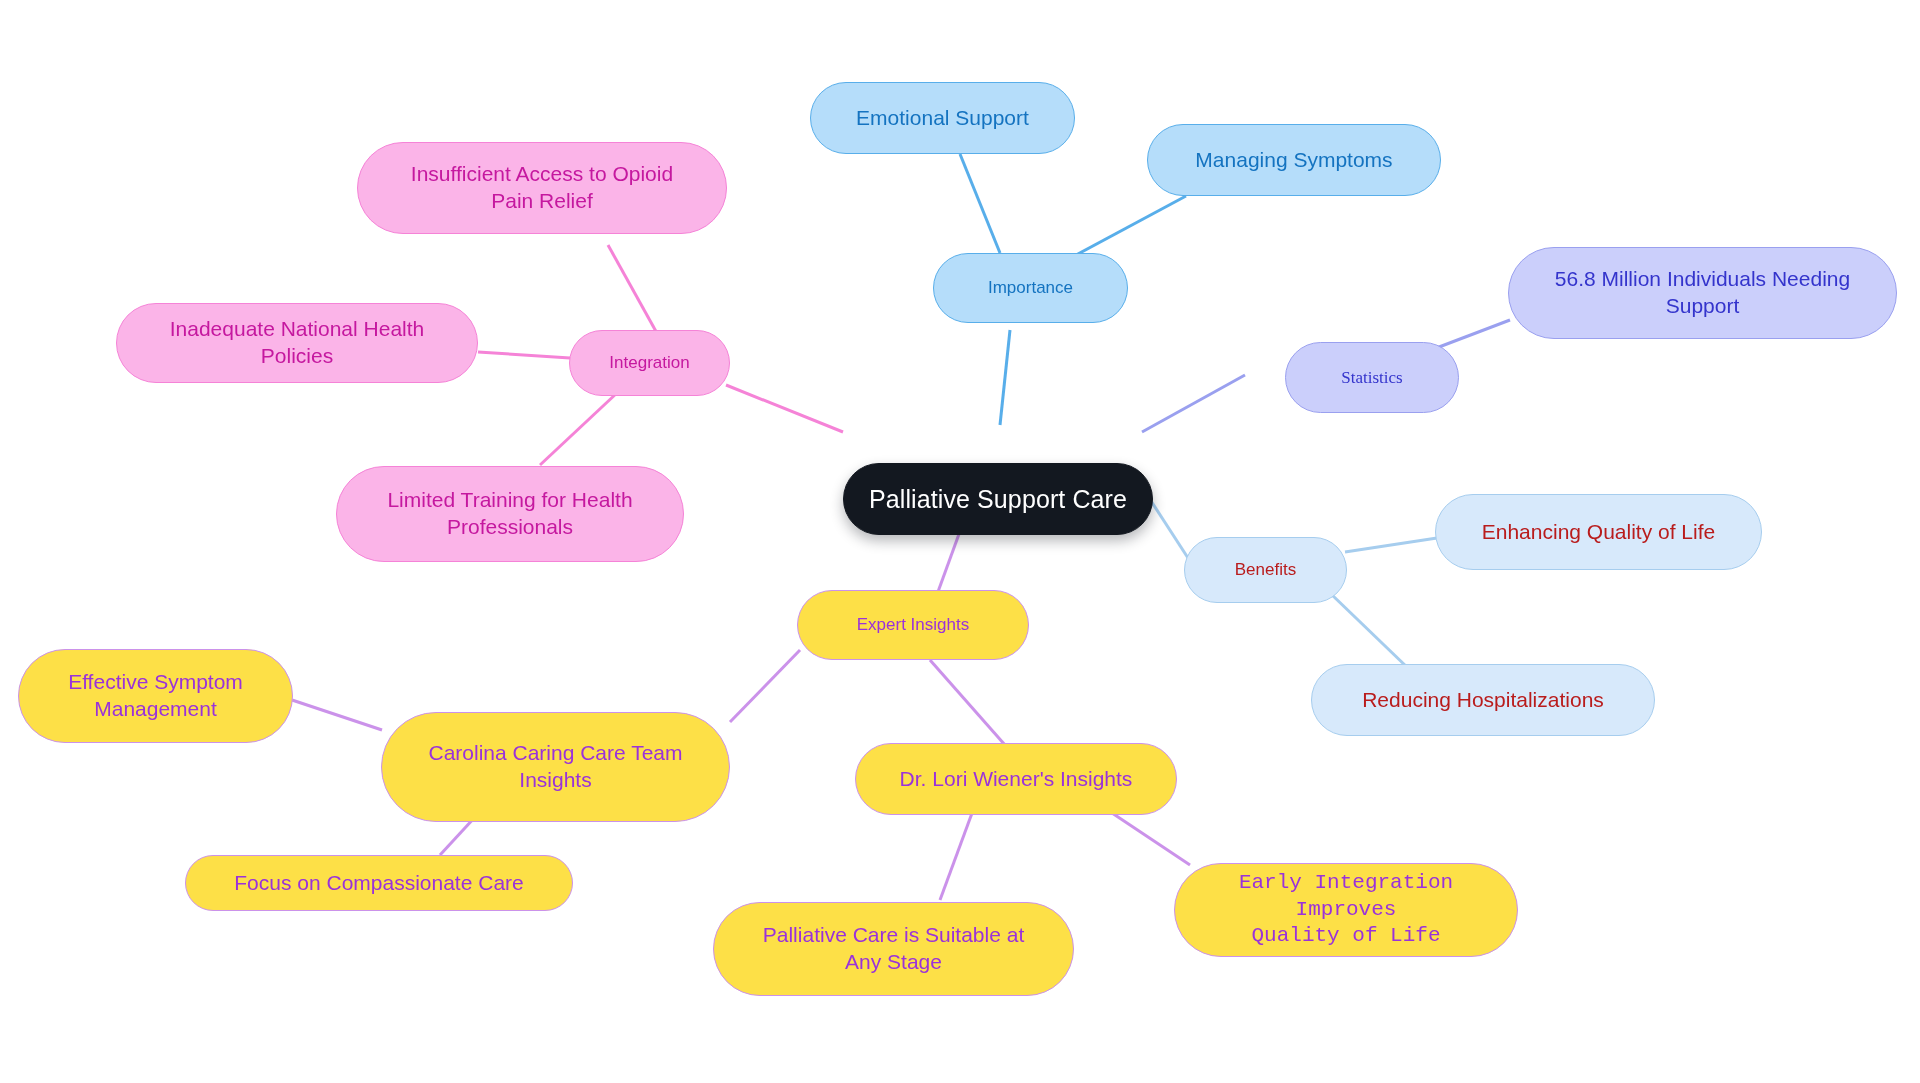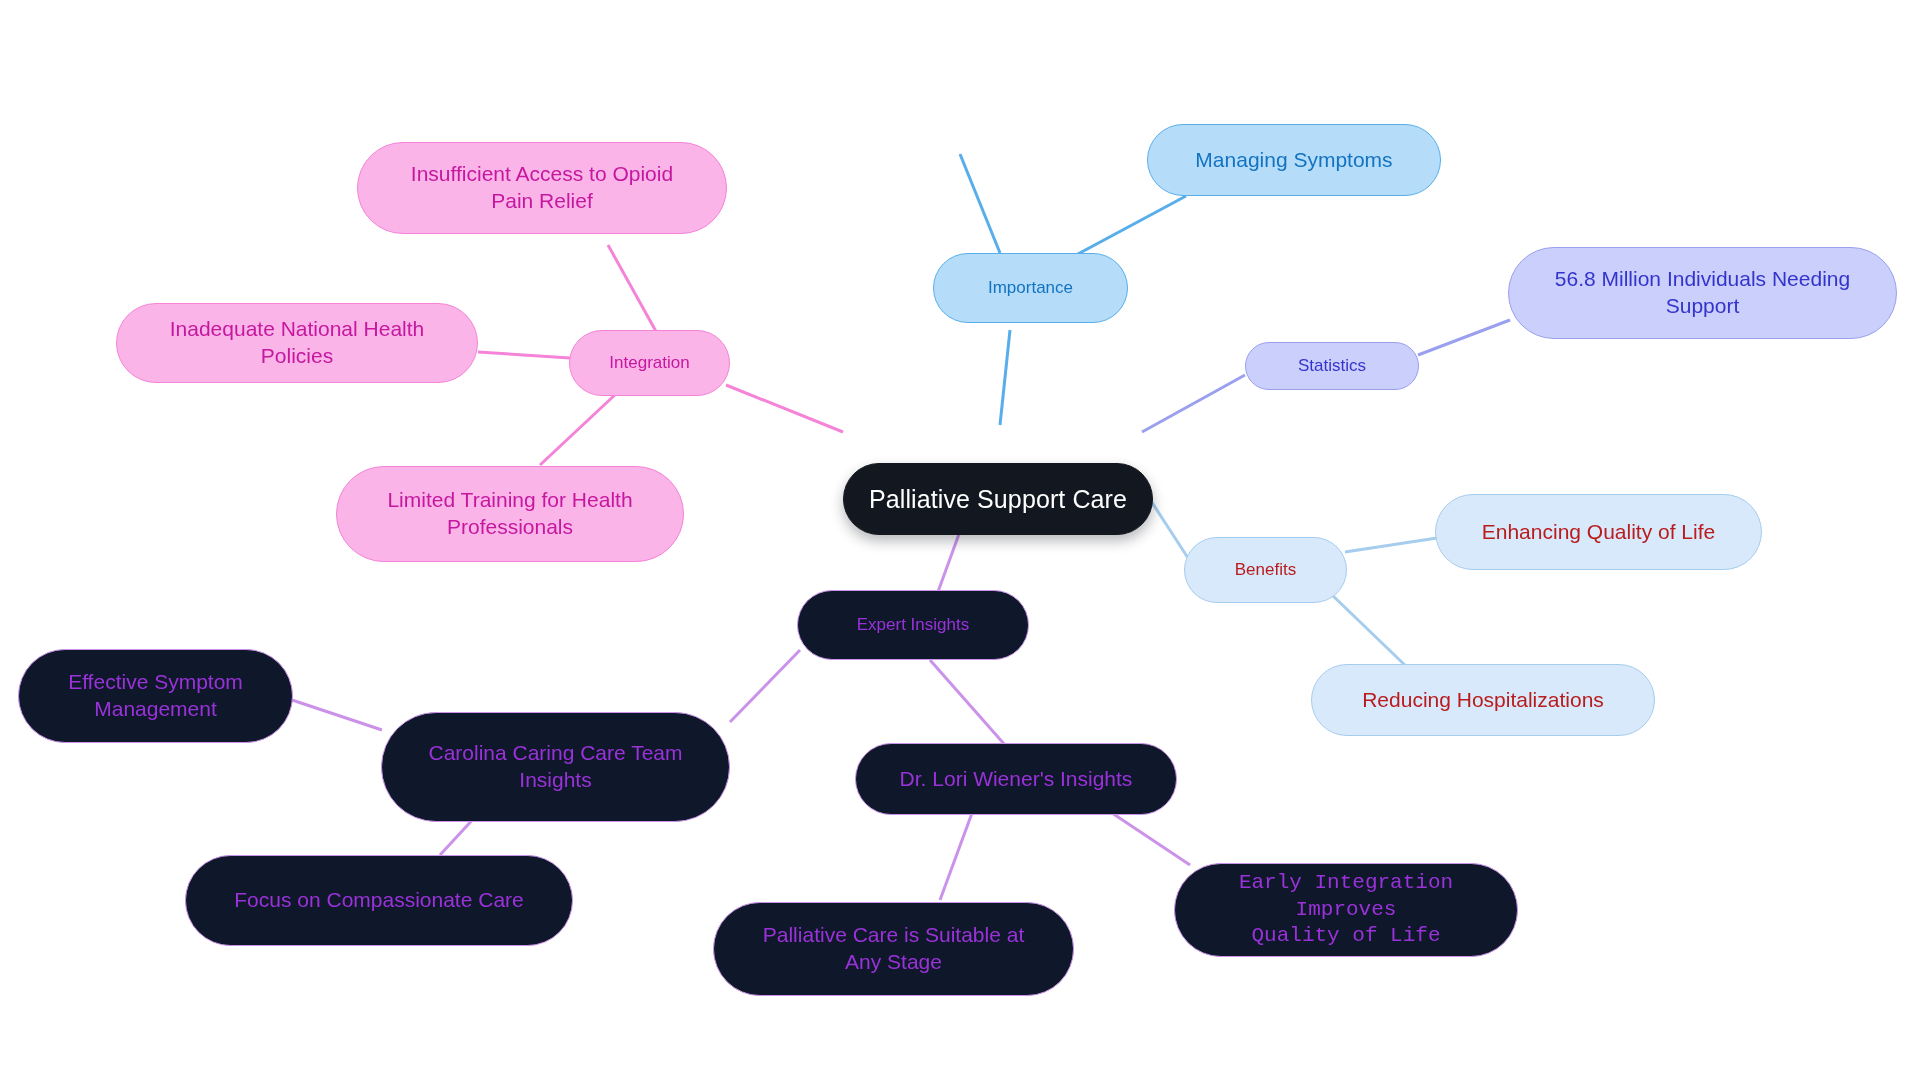--- a/index.html
+++ b/index.html
@@ -79,21 +79,21 @@
 
   
   .node--periwinkle {
     background: #cbcffb;
     border-color: #9aa0ef;
     color: #3434cc;
   }
 
   
   .node--orchid {
-    background: #0f172a;
+    background: #fde047;
     border-color: #cb92ea;
     color: #9a32da;
   }
 
   .node--branch { font-size: 17px; }
   .node--leaf   { font-size: 21px; }
 </style>
 </head>
 <body>
 
@@ -123,24 +123,25 @@
     <path d="M 382 730 L 292 700" fill="none" stroke="#cb92ea" stroke-width="3"></path>
     <path d="M 500 790 L 440 855" fill="none" stroke="#cb92ea" stroke-width="3"></path>
     <path d="M 975 805 L 940 900" fill="none" stroke="#cb92ea" stroke-width="3"></path>
     <path d="M 1100 805 L 1190 865" fill="none" stroke="#cb92ea" stroke-width="3"></path>
   </svg>
 
   <div class="node node--root" style="left:843px; top:418px; width:310px; height:72px;margin-top:45px;">Palliative Support Care</div>
 
   <div class="node node--blue node--branch" style="left:933px; top:253px; width:195px; height:70px;">Importance</div>
 
+  <div class="node node--blue node--leaf" style="left:810px; top:82px; width:265px; height:72px;">Emotional Support</div>
 
   <div class="node node--blue node--leaf" style="left:1147px; top:124px; width:294px; height:72px;">Managing Symptoms</div>
 
-  <div class="node node--periwinkle node--branch" style="left:1245px; top:342px; width:174px; height:48px;">Statistics</div>
+  <div class="node node--periwinkle node--branch" style="left:1285px; top:342px; width:174px; height:71px;font-family:Liberation Serif, serif;">Statistics</div>
 
   <div class="node node--periwinkle node--leaf" style="left:1508px; top:247px; width:389px; height:92px;">56.8 Million Individuals Needing
 Support</div>
 
   <div class="node node--paleblue node--branch" style="left:1184px; top:537px; width:163px; height:66px;">Benefits</div>
 
   <div class="node node--paleblue node--leaf" style="left:1435px; top:494px; width:327px; height:76px;">Enhancing Quality of Life</div>
 
   <div class="node node--paleblue node--leaf" style="left:1311px; top:664px; width:344px; height:72px;">Reducing Hospitalizations</div>
 
@@ -156,21 +157,21 @@
 Professionals</div>
 
   <div class="node node--orchid node--branch" style="left:797px; top:590px; width:232px; height:70px;">Expert Insights</div>
 
   <div class="node node--orchid node--leaf" style="left:381px; top:712px; width:349px; height:110px;text-align:center;">Carolina Caring Care Team
 Insights</div>
 
   <div class="node node--orchid node--leaf" style="left:18px; top:649px; width:275px; height:94px;">Effective Symptom
 Management</div>
 
-  <div class="node node--orchid node--leaf" style="left:185px; top:855px; width:388px; height:91px;">Focus on Compassionate Care</div>
+  <div class="node node--orchid node--leaf" style="left:185px; top:855px; width:388px; height:56px;">Focus on Compassionate Care</div>
 
   <div class="node node--orchid node--leaf" style="left:855px; top:743px; width:322px; height:72px;">Dr. Lori Wiener's Insights</div>
 
   <div class="node node--orchid node--leaf" style="left:713px; top:902px; width:361px; height:94px;">Palliative Care is Suitable at
 Any Stage</div>
 
   <div class="node node--orchid node--leaf" style="left:1174px; top:863px; width:344px; height:94px;font-family:Liberation Mono, monospace;">Early Integration Improves
 Quality of Life</div>
 
 </div>

